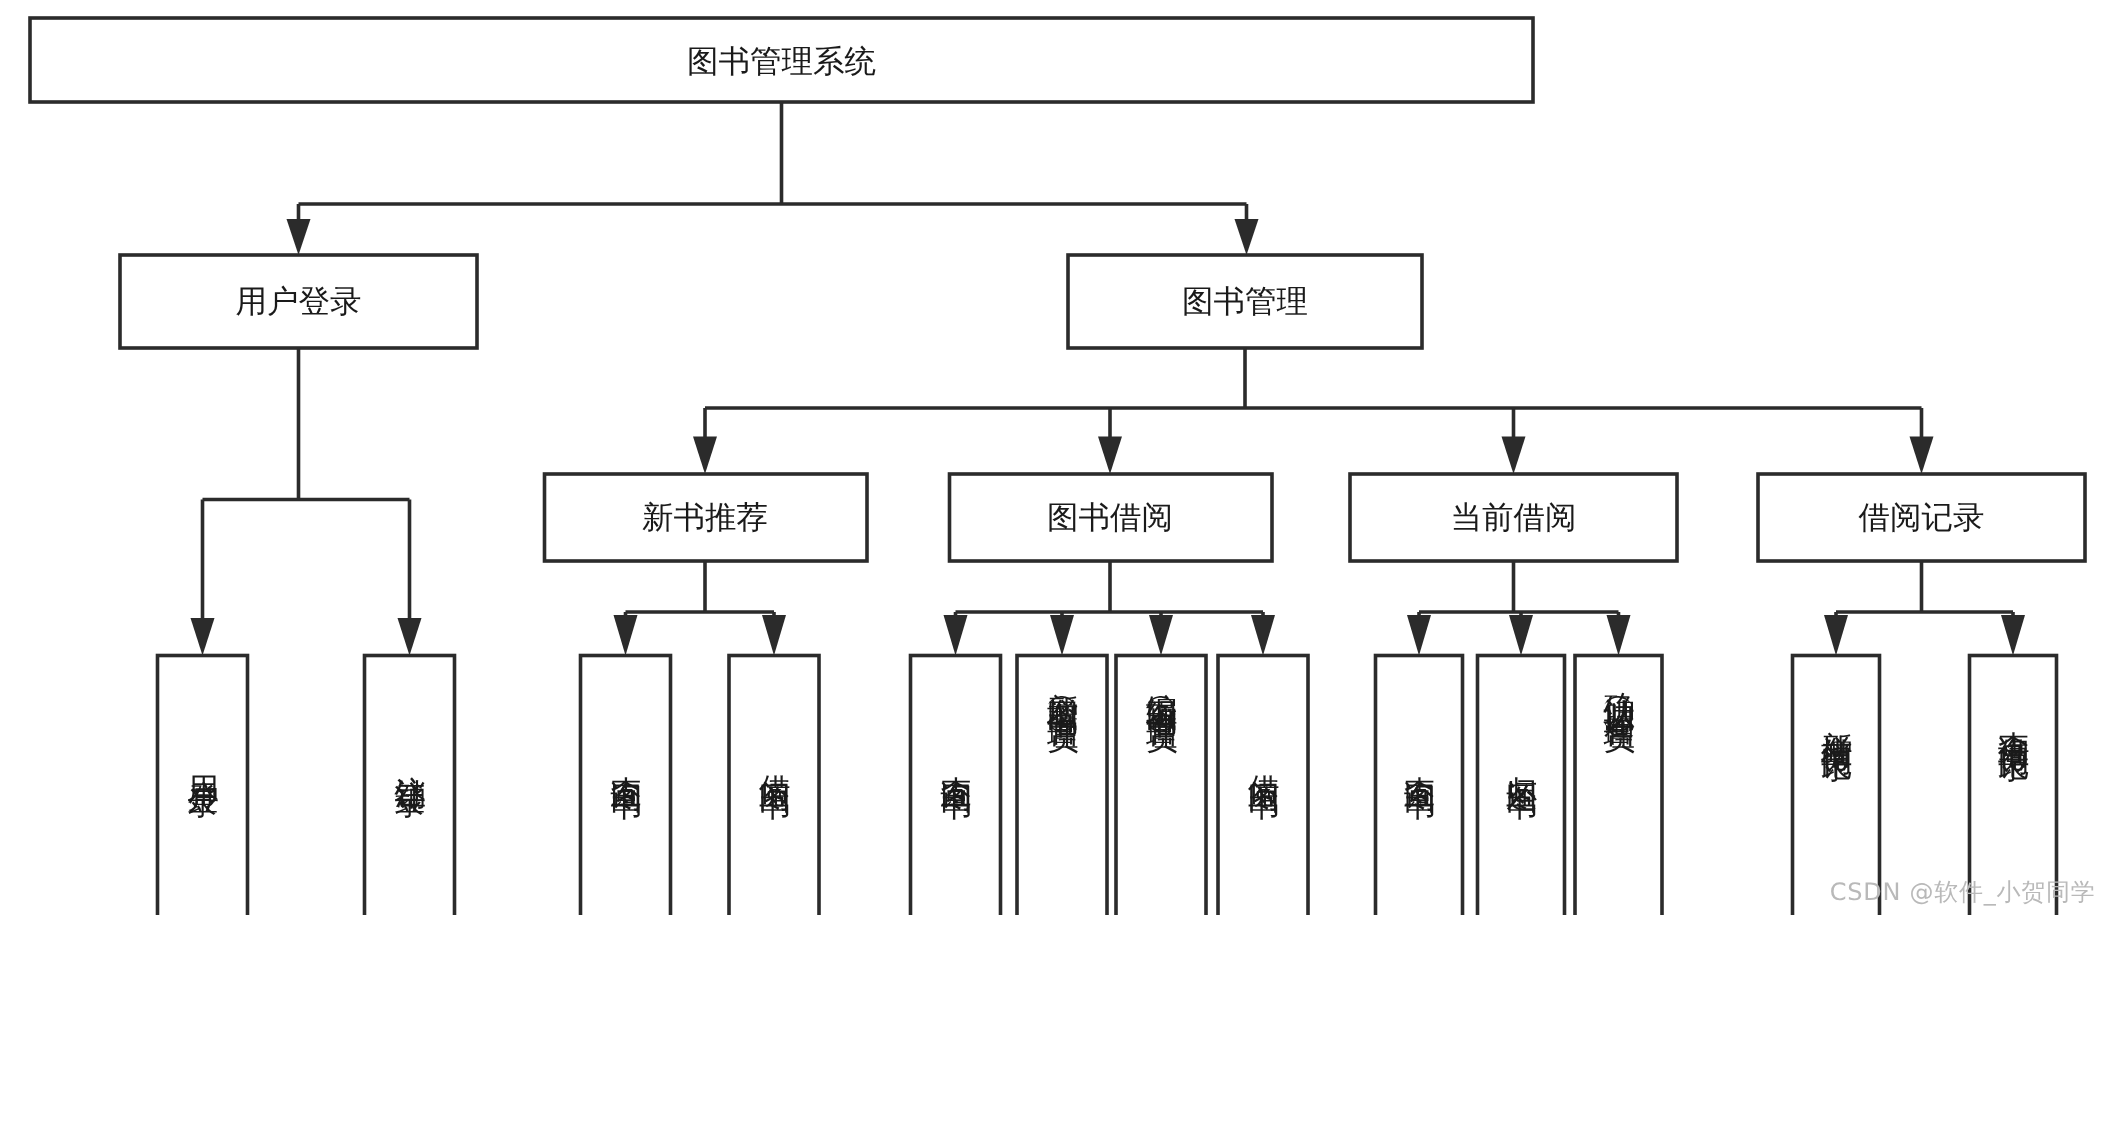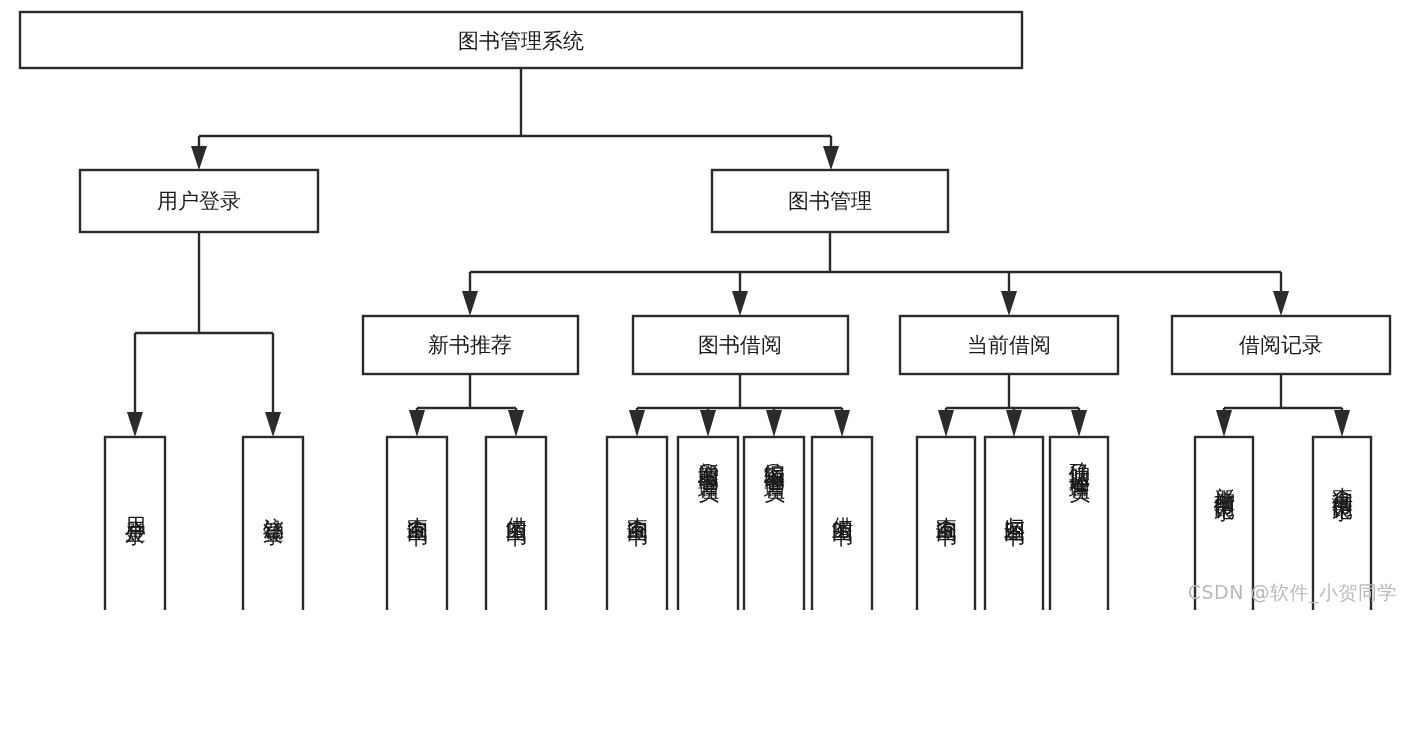--- a/index.html
+++ b/index.html
@@ -60,21 +60,21 @@
     line-height: 1;
     color: #1a1a1a;
     letter-spacing: 3px;
     white-space: nowrap;
   }
   .watermark {
     position: absolute;
     right: 8px;
     bottom: 4px;
     font-family: "DejaVu Sans", "Liberation Sans", sans-serif;
-    font-size: 19px;
+    font-size: 16px;
     color: #b9b9b9;
     white-space: nowrap;
     letter-spacing: 0.5px;
   }
 </style>
 </head>
 <body>
 
 <div id="diagram-root">
 

